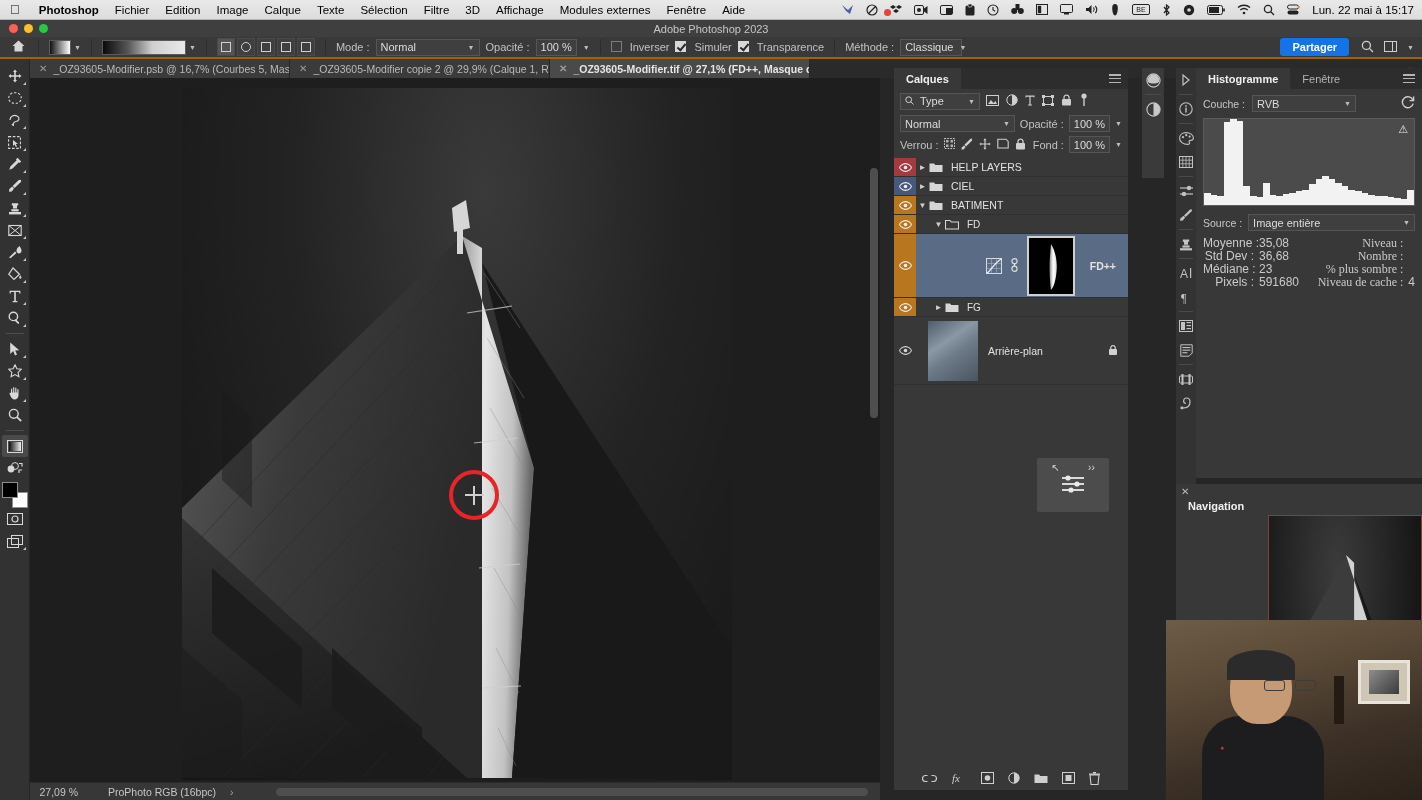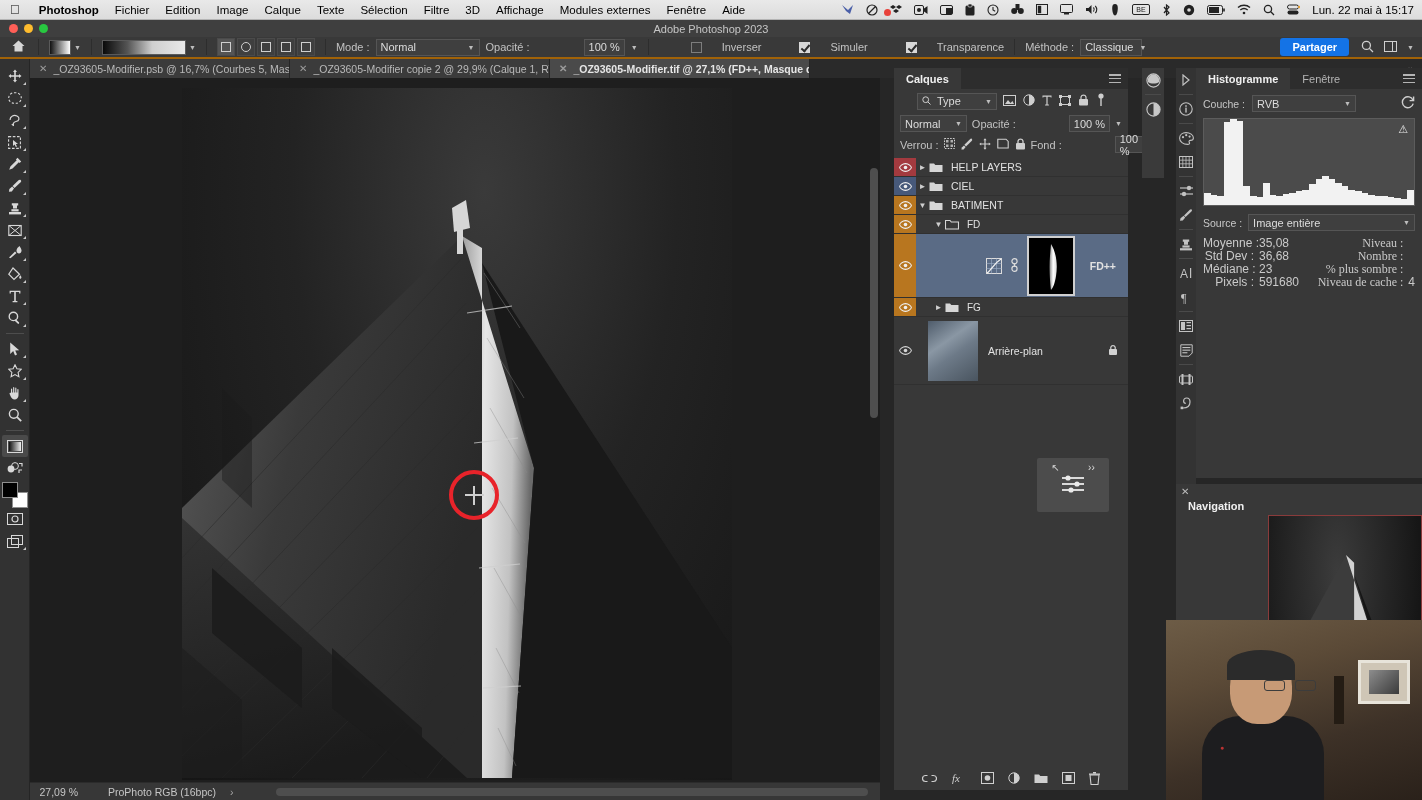--- a/index.html
+++ b/index.html
@@ -60,22 +60,22 @@
   .gb.on { background:#545454; }
   .gb i { display:block; width:10px; height:10px; border:1px solid #cfcfcf; }
   .gb.g2 i { border-radius:50%; }
   .lbl { color:#c2c2c2; white-space:nowrap; }
   .combo {
     background:#3f3f3f; border:1px solid #555; height:17px; display:flex;
     align-items:center; padding:0 4px; gap:6px; color:#dcdcdc; font-size:11px;
   }
   .combo .cv { flex:1; white-space:nowrap; }
   .num { background:#3f3f3f; border:1px solid #555; height:17px; padding:0 4px;
-         display:flex; align-items:center; color:#dcdcdc;margin-left:48px; }
-  .chk { display:flex; align-items:center; gap:20px;margin-left:32px; }
+         display:flex; align-items:center; color:#dcdcdc; }
+  .chk { display:flex; gap:8px; }
   .cbox { width:11px; height:11px; border:1px solid #7d7d7d; background:#3b3b3b; }
   .cbox.on { background:#d8d8d8; border-color:#d8d8d8; position:relative; }
   .cbox.on:after { content:""; position:absolute; left:3px; top:0px; width:3px; height:7px;
                    border:solid #2b2b2b; border-width:0 2px 2px 0; transform:rotate(40deg); }
   .share-btn {
     margin-left:auto; background:#1473e6; color:#fff; font-size:11px; font-weight:bold;
     padding:3px 12px; border-radius:3px; margin-right:6px;
   }
   .optbar .tail { display:flex; align-items:center; gap:10px; padding-right:8px; color:#cfcfcf; }
 
@@ -145,21 +145,21 @@
   .panel-tabs { display:flex; height:21px; background:#2d2d2d; align-items:stretch; }
   .ptab { display:flex; align-items:center; padding:0 12px; font-size:11px;
           color:#b5b5b5; background:#2d2d2d; }
   .ptab.active { background:#383838; color:#f0f0f0; font-weight:bold; }
   .ptab-menu { margin-left:auto; display:flex; align-items:center; padding:0 7px; }
   .burger { width:12px; height:9px; display:flex; flex-direction:column; justify-content:space-between; }
   .burger i { display:block; height:1.5px; background:#b4b4b4; }
 
   
   #layers { left:894px; top:68px; width:234px; height:722px; }
-  .lay-filter { display:flex; align-items:center; gap:6px; height:24px; padding:0 23px; }
+  .lay-filter { display:flex; align-items:center; gap:6px; height:24px; padding:0 6px; }
   .lay-filter .fsel { flex:0 0 80px; }
   .ficons { display:flex; gap:7px; align-items:center; color:#cfcfcf; font-size:11px; }
   .lay-row2, .lay-row3 { display:flex; align-items:center; gap:5px; height:21px; padding:0 6px; }
   .lay-row2 .blend { flex:1; }
   .lockicons { display:flex; gap:6px; align-items:center; color:#d0d0d0; font-size:10px; }
   .layers-list { position:absolute; top:90px; left:0; right:0; bottom:22px; overflow:hidden; }
   .lrow { display:flex; align-items:center; height:19px; border-bottom:1px solid #303030;
           background:#383838; position:relative; }
   .lrow.tall { height:64px; }
   .lrow.sel { background:#5a6b85; }

